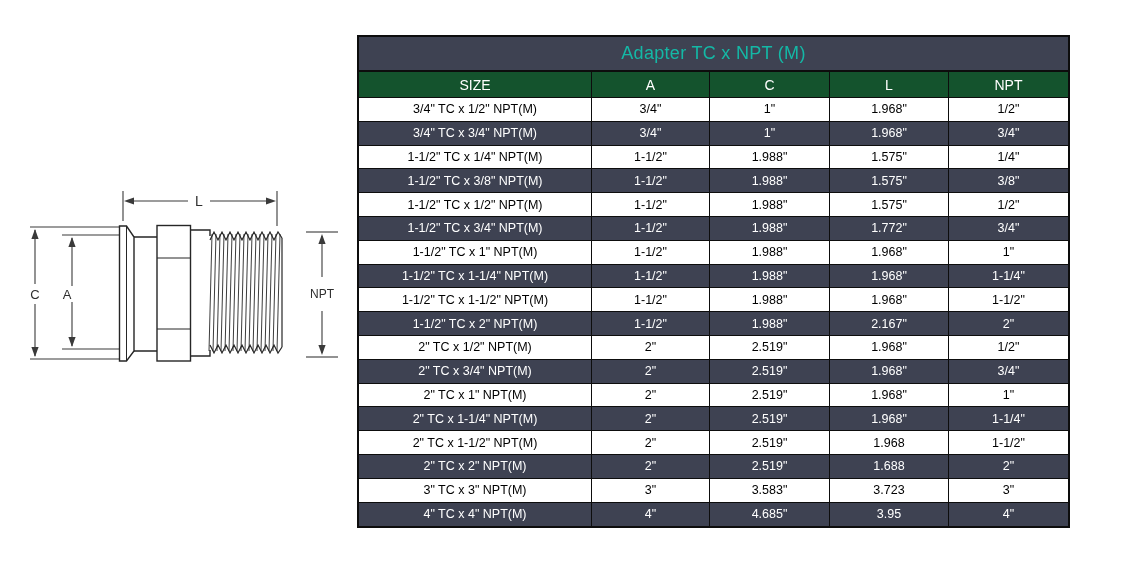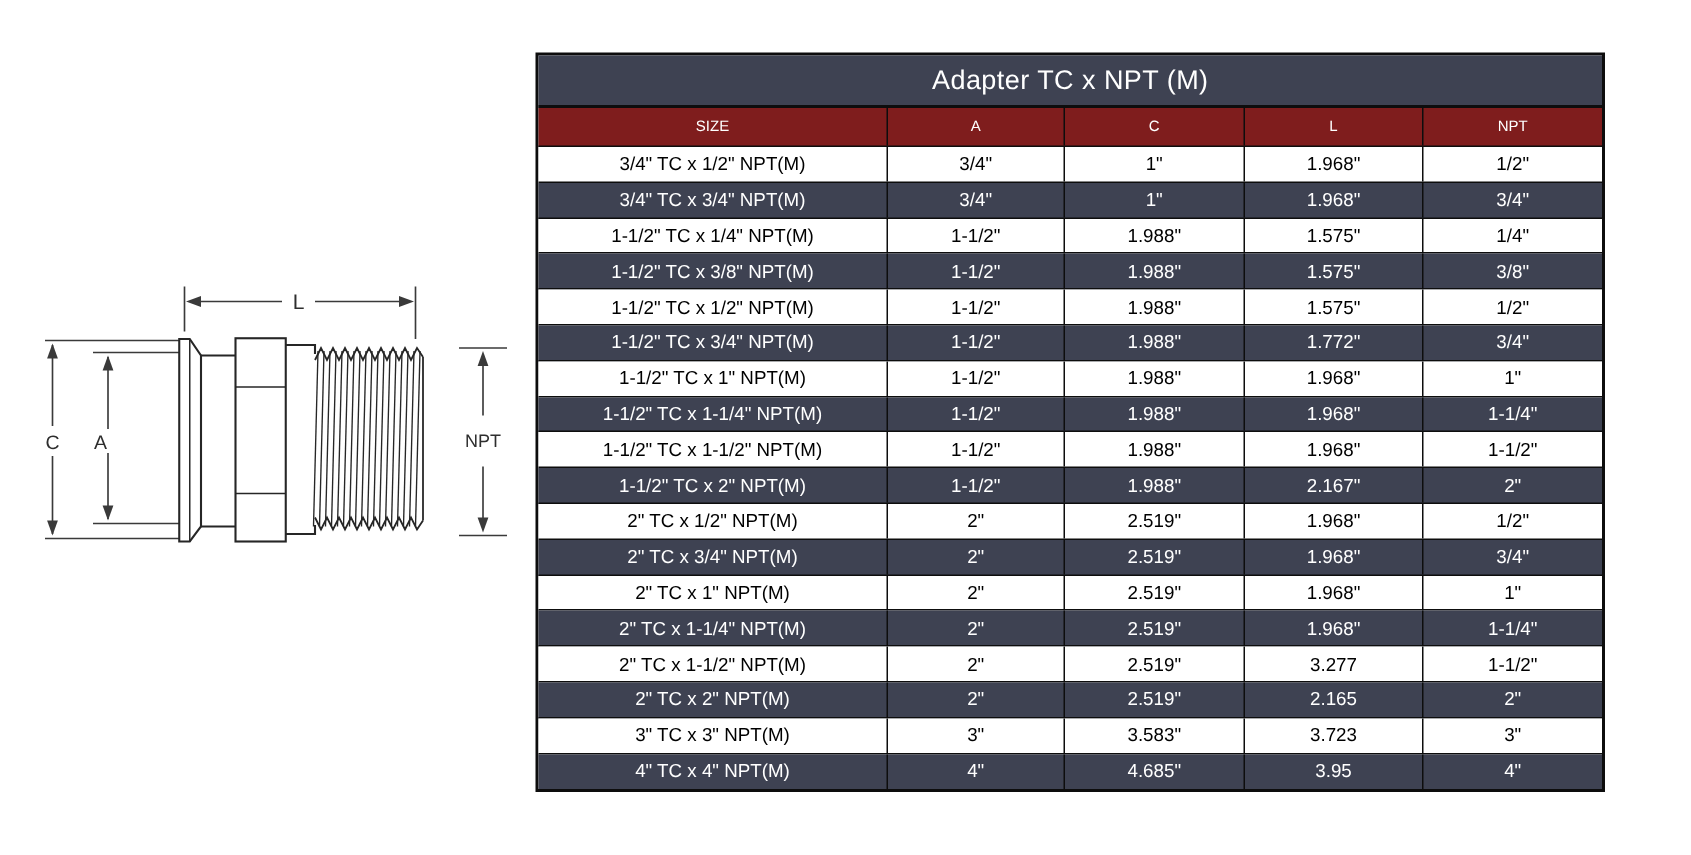--- a/index.html
+++ b/index.html
@@ -8,27 +8,27 @@
     font-family:"Liberation Sans", sans-serif;overflow:hidden;
   }
   
   .diagram{position:absolute;left:0;top:0;}
   
   .spec-table{
     position:absolute;left:357px;top:35px;width:709px;
     border:2px solid #0d0d0d;background:#fff;box-sizing:content-box;
   }
   .title-row{
-    height:33px;background:#3e4252;color:#ffffff;
+    height:33px;background:#3e4252;color:#14b8a6;
     display:flex;align-items:center;justify-content:center;
     font-size:18px;letter-spacing:.3px;border-bottom:2px solid #0d0d0d;
   }
   .grid-row{display:grid;grid-template-columns:233px 118px 120px 119px 119px;}
   .header-row{
-    height:25px;background:#7f1d1d;color:#ffffff;font-size:10px;
+    height:25px;background:#14532d;color:#ffffff;font-size:14px;
     border-bottom:1px solid #0d0d0d;
   }
   .header-row .tcell{font-weight:400;}
   .trow{height:23.8px;background:#ffffff;color:#000000;font-size:12.5px;
         border-bottom:1px solid #0d0d0d;box-sizing:border-box;}
   .trow:last-child{border-bottom:none;}
   .trow.alt{background:#3e4252;color:#ffffff;}
   .tcell{
     display:flex;align-items:center;justify-content:center;
     border-right:1px solid #0d0d0d;box-sizing:border-box;overflow:hidden;
@@ -231,28 +231,28 @@
           <div class="tcell">2" TC x 1-1/4" NPT(M)</div>
           <div class="tcell">2"</div>
           <div class="tcell">2.519"</div>
           <div class="tcell">1.968"</div>
           <div class="tcell">1-1/4"</div>
         </div>
         <div class="grid-row trow">
           <div class="tcell">2" TC x 1-1/2" NPT(M)</div>
           <div class="tcell">2"</div>
           <div class="tcell">2.519"</div>
-          <div class="tcell">3.277</div>
+          <div class="tcell">1.968</div>
           <div class="tcell">1-1/2"</div>
         </div>
         <div class="grid-row trow alt">
           <div class="tcell">2" TC x 2" NPT(M)</div>
           <div class="tcell">2"</div>
           <div class="tcell">2.519"</div>
-          <div class="tcell">2.165</div>
+          <div class="tcell">1.688</div>
           <div class="tcell">2"</div>
         </div>
         <div class="grid-row trow">
           <div class="tcell">3" TC x 3" NPT(M)</div>
           <div class="tcell">3"</div>
           <div class="tcell">3.583"</div>
           <div class="tcell">3.723</div>
           <div class="tcell">3"</div>
         </div>
         <div class="grid-row trow alt">

